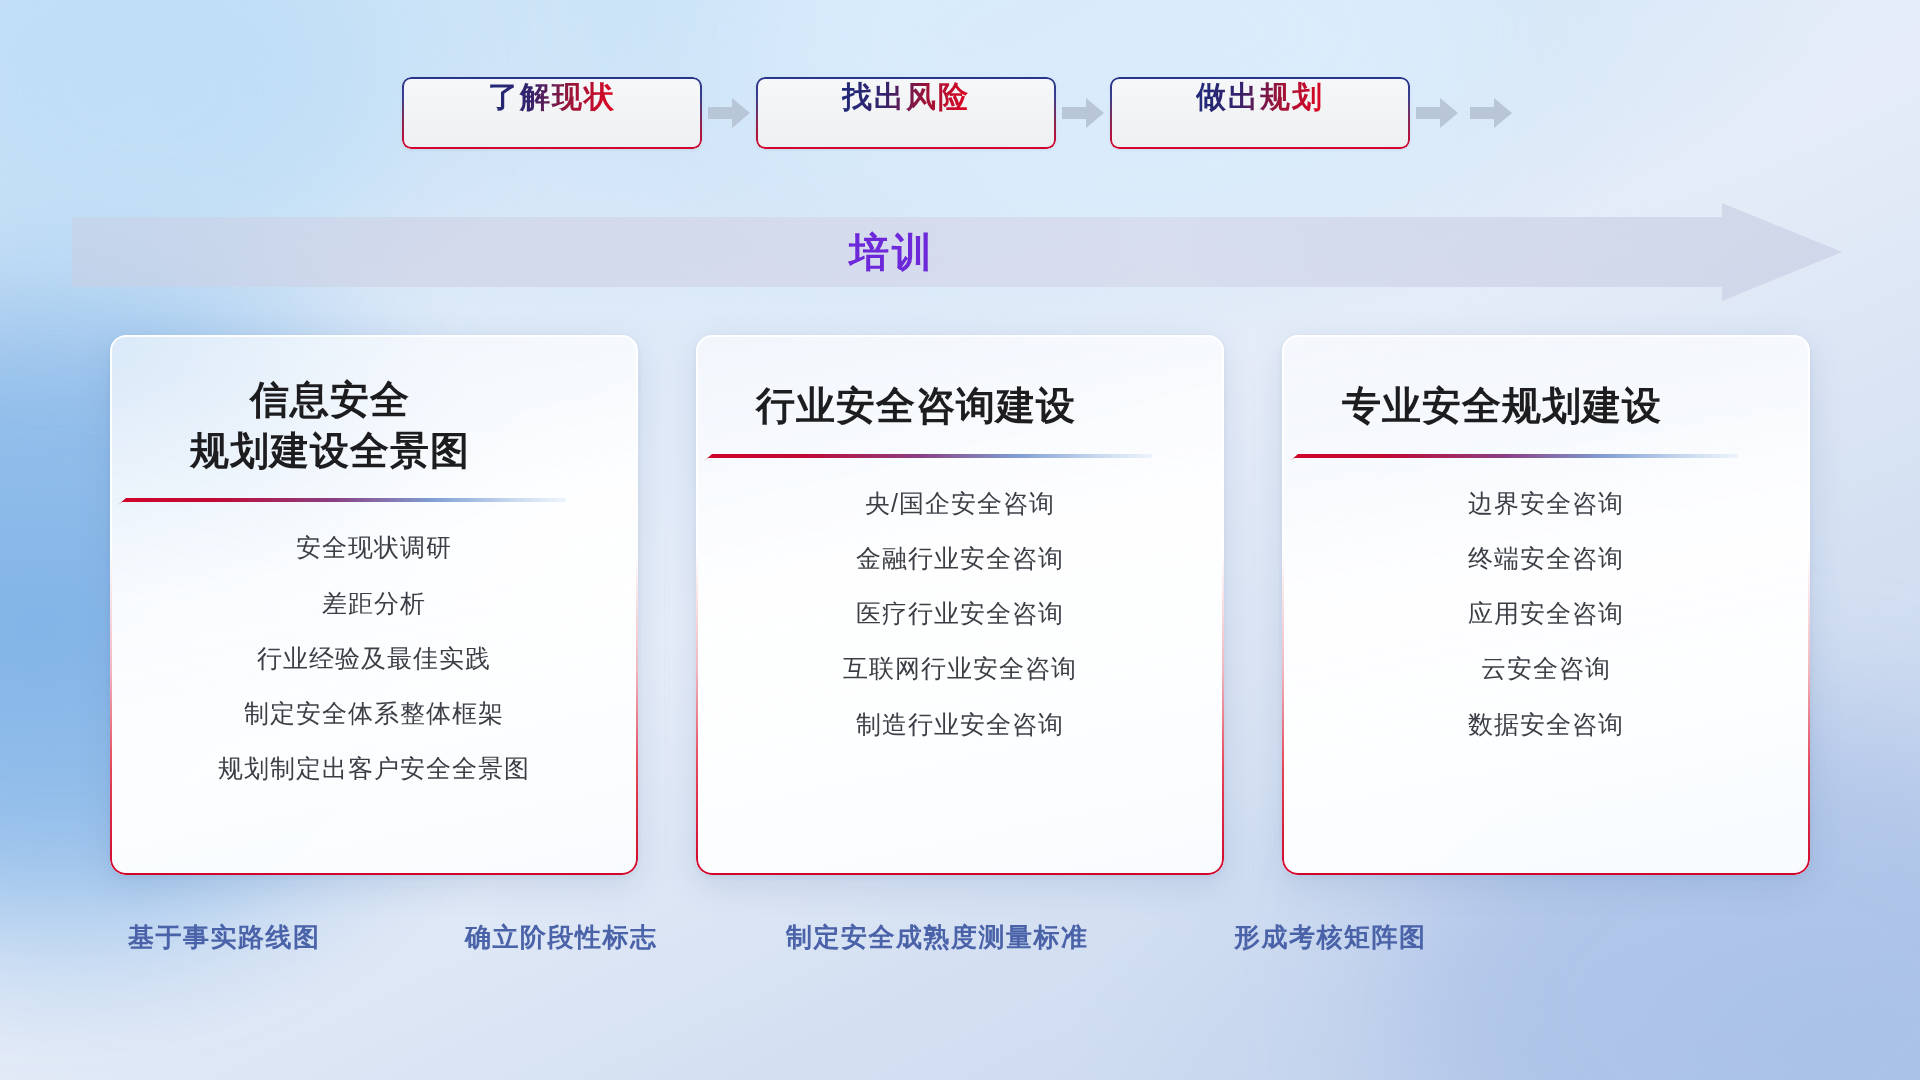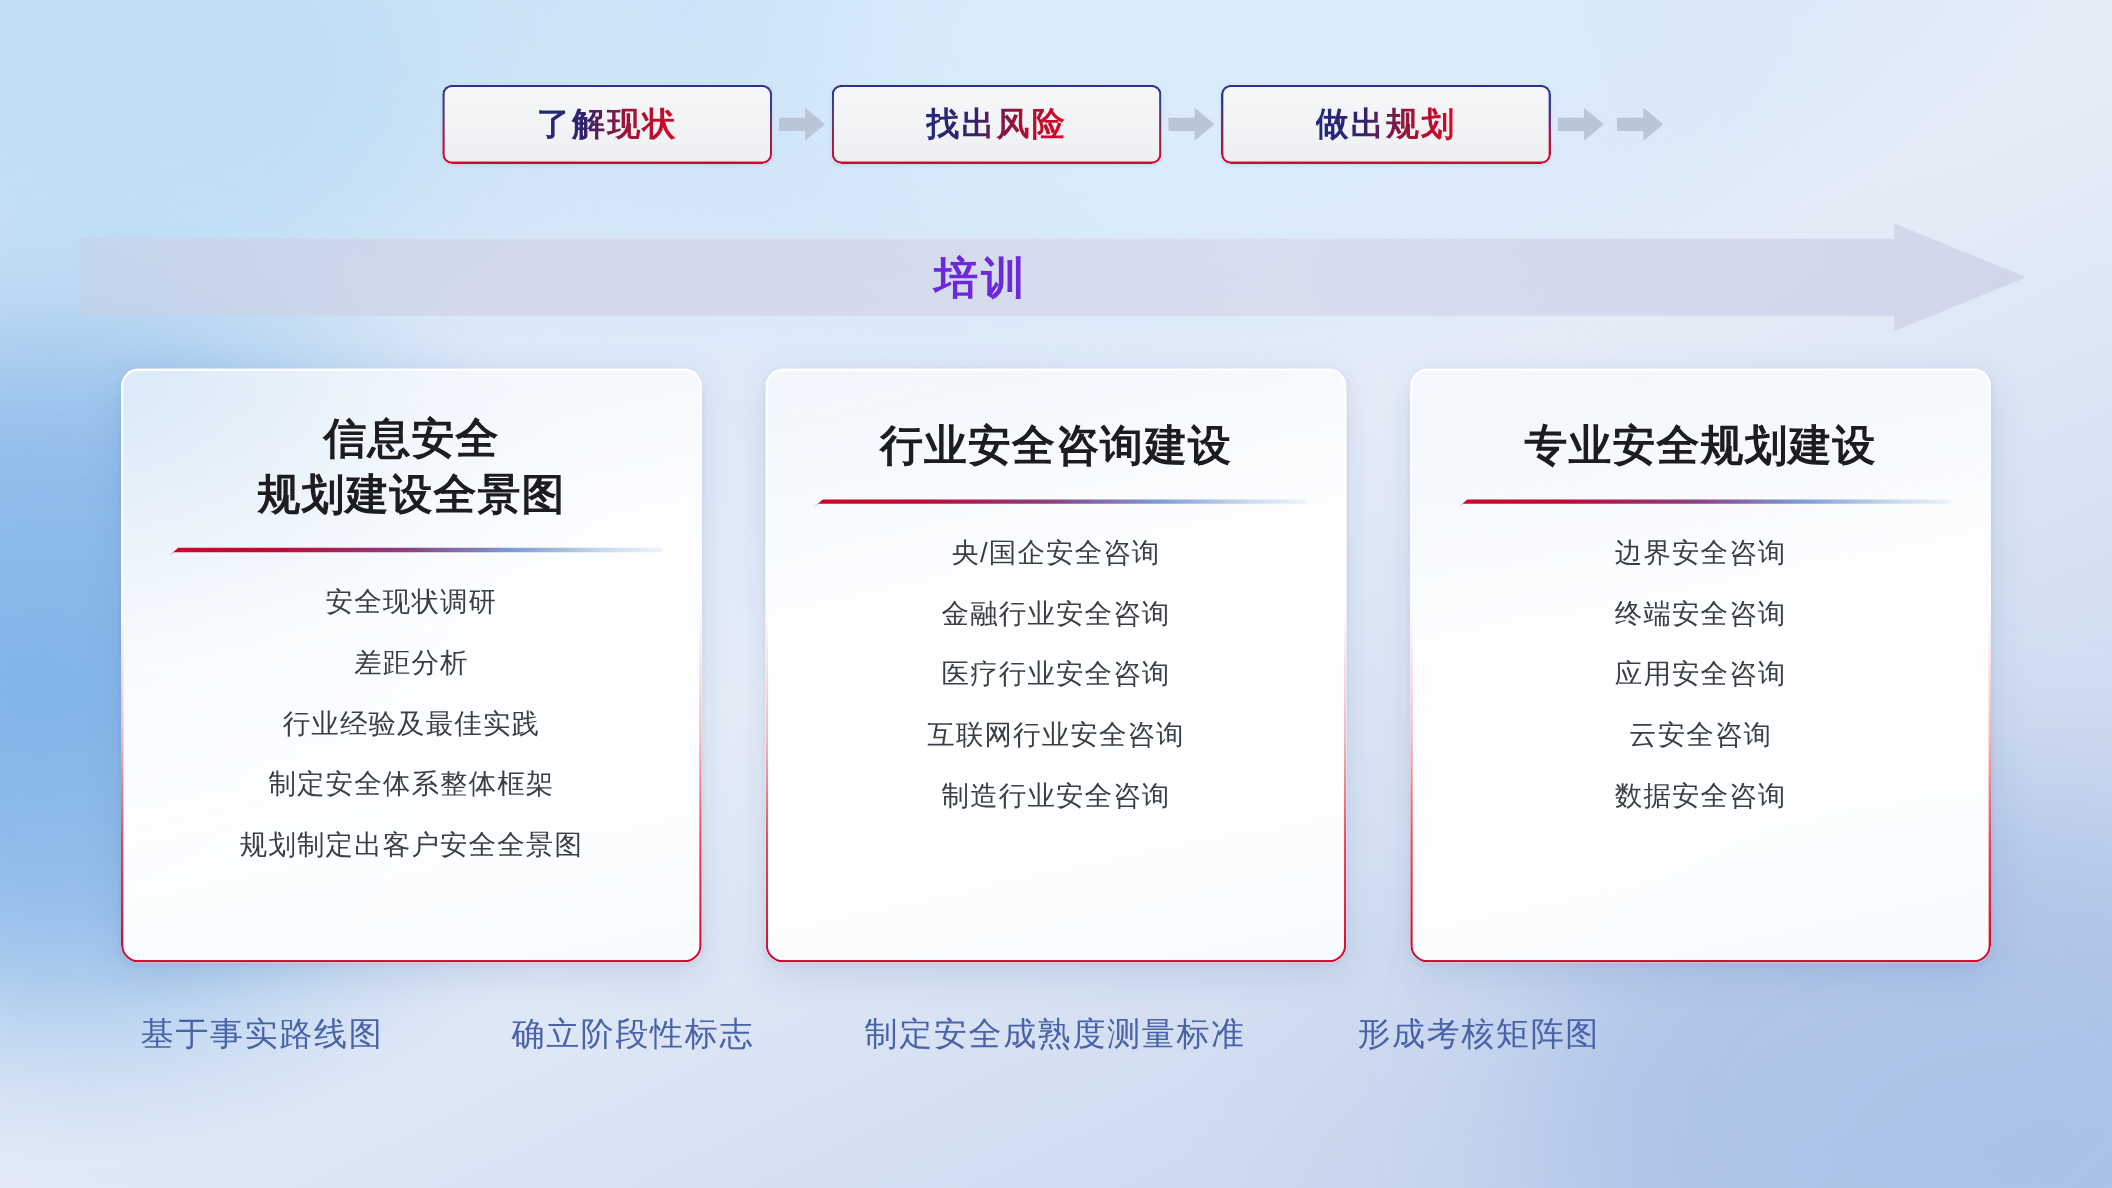--- a/index.html
+++ b/index.html
@@ -21,21 +21,21 @@
   .blob.b4 { left:38%; top:-180px; width:760px; height:420px; background:rgba(222,238,252,0.75); }
 
   
   .steps {
     position:absolute; left:0; top:72px; width:1920px; height:82px;
     display:flex; align-items:center; justify-content:center; gap:0;
   }
   .step {
     width:300px; height:72px; border-radius:9px;
     background:linear-gradient(180deg,#f6f7f9 0%,#f2f3f5 55%,#eeeff2 100%);
-    display:flex; align-items:center; justify-content:center;
+    display:flex; align-items:flex-start; justify-content:center;
     position:relative;
     box-shadow:0 1px 3px rgba(60,90,140,0.10);
   }
   
   .step::before {
     content:""; position:absolute; inset:0; border-radius:9px; padding:2px;
     background:linear-gradient(180deg,#27348b 0%,#3a3f8e 28%,#8b2550 62%,#d7052a 100%);
     -webkit-mask:linear-gradient(#000 0 0) content-box, linear-gradient(#000 0 0);
     -webkit-mask-composite:xor; mask-composite:exclude;
     pointer-events:none;
@@ -70,21 +70,21 @@
   .card {
     width:528px; height:540px; border-radius:16px; position:relative;
     background:linear-gradient(168deg,
         rgba(255,255,255,0.58) 0%,
         rgba(250,252,254,0.80) 16%,
         rgba(255,255,255,0.95) 42%,
         rgba(253,254,255,0.99) 68%,
         rgba(248,251,254,0.99) 100%);
     box-shadow:0 10px 34px rgba(70,106,160,0.16), 0 2px 6px rgba(70,106,160,0.08);
     backdrop-filter:blur(2px);
-    display:flex; flex-direction:column; align-items:center;
+    display:flex; flex-direction:column; 
     overflow:visible;
   }
   
   .card::before {
     content:""; position:absolute; inset:0; border-radius:16px; padding:2px;
     background:linear-gradient(180deg,
       rgba(255,255,255,0.95) 0%,
       rgba(255,255,255,0.92) 40%,
       rgba(238,170,180,0.85) 62%,
       rgba(226,60,80,0.95) 80%,
@@ -103,21 +103,21 @@
   .divider svg { display:block; }
   .card-items {
     position:relative; z-index:2; margin-top:24px; width:100%;
     display:flex; flex-direction:column; align-items:center; gap:24px;
   }
   .card-item { font-size:25px; color:#3b3f45; letter-spacing:1px; line-height:1.25; }
 
   
   .captions { position:absolute; left:0; top:920px; width:1920px; height:54px; }
   .caption {
-    position:absolute; top:0; font-size:30px; font-weight:normal;
+    position:absolute; top:0; font-size:26px; font-weight:bold;
     color:#4a62a8; letter-spacing:1.5px; white-space:nowrap;
   }
 </style>
 </head>
 <body>
 
 <div class="blob b1"></div>
 <div class="blob b2"></div>
 <div class="blob b3"></div>
 <div class="blob b4"></div>

